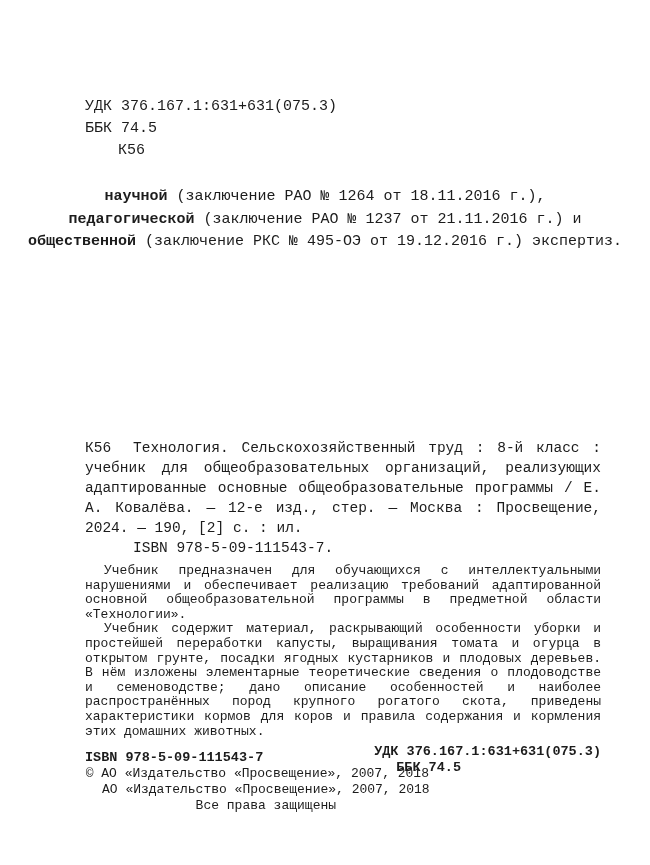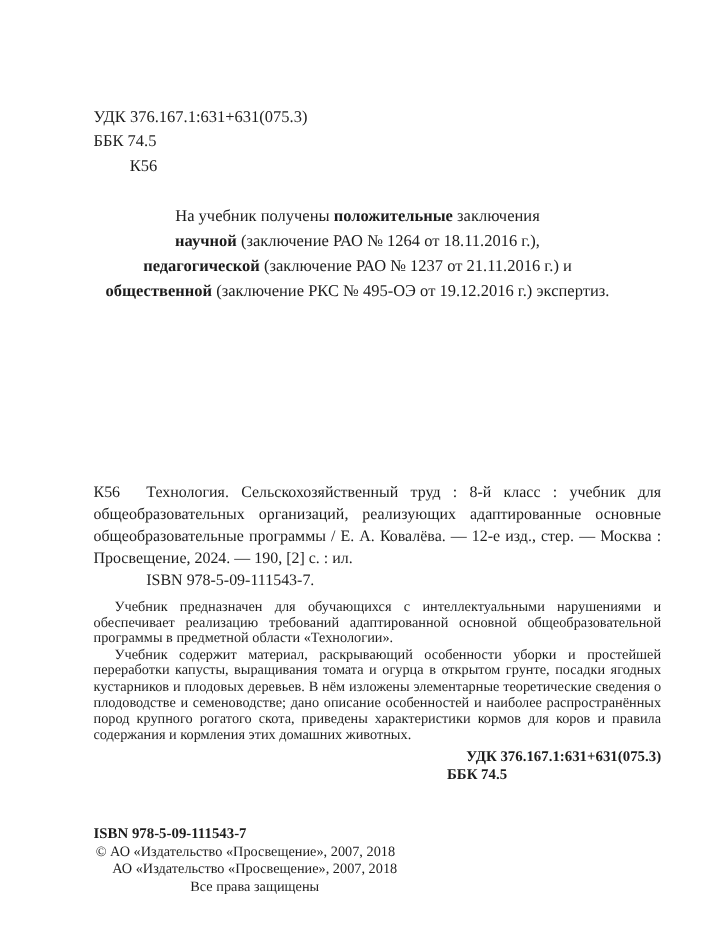--- a/index.html
+++ b/index.html
@@ -6,21 +6,21 @@
     margin: 0;
     padding: 0;
     background: #ffffff;
   }
   .page {
     position: relative;
     width: 650px;
     height: 865px;
     background: #ffffff;
     color: #1c1c1c;
-    font-family: Liberation Serif, serif;
+    font-family: Liberation Mono, monospace;
     overflow: hidden;
   }
 
   
   .top-codes {
     position: absolute;
     left: 85px;
     top: 96px;
     font-size: 15px;
     line-height: 22px;
@@ -115,21 +115,20 @@
 
 <div class="page">
 
   <div class="top-codes">
     <div>УДК 376.167.1:631+631(075.3)</div>
     <div>ББК 74.5</div>
     <div class="k-indent">К56</div>
   </div>
 
   <div class="expertise">
-    <div class="exp-line"><span>На учебник получены </span><b>положительные</b><span> заключения</span></div>
     <div class="exp-line"><span></span><b>научной</b><span> (заключение РАО № 1264 от 18.11.2016 г.),</span></div>
     <div class="exp-line"><span></span><b>педагогической</b><span> (заключение РАО № 1237 от 21.11.2016 г.) и</span></div>
     <div class="exp-line"><span></span><b>общественной</b><span> (заключение РКС № 495-ОЭ от 19.12.2016 г.) экспертиз.</span></div>
   </div>
 
   <div class="content">
     <p class="bib-desc"><span class="kcode">К56</span><span>Технология. Сельскохозяйственный труд : 8-й класс : учебник для общеобразовательных организаций, реализующих адаптированные основные общеобразовательные программы / Е. А. Ковалёва. — 12-е изд., стер. — Москва : Просвещение, 2024. — 190, [2] с. : ил.</span></p>
     <p class="bib-isbn">ISBN 978-5-09-111543-7.</p>
 
     <p class="ann ann-first">Учебник предназначен для обучающихся с интеллектуальными нарушениями и обеспечивает реализацию требований адаптированной основной общеобразовательной программы в предметной области «Технологии».</p>

